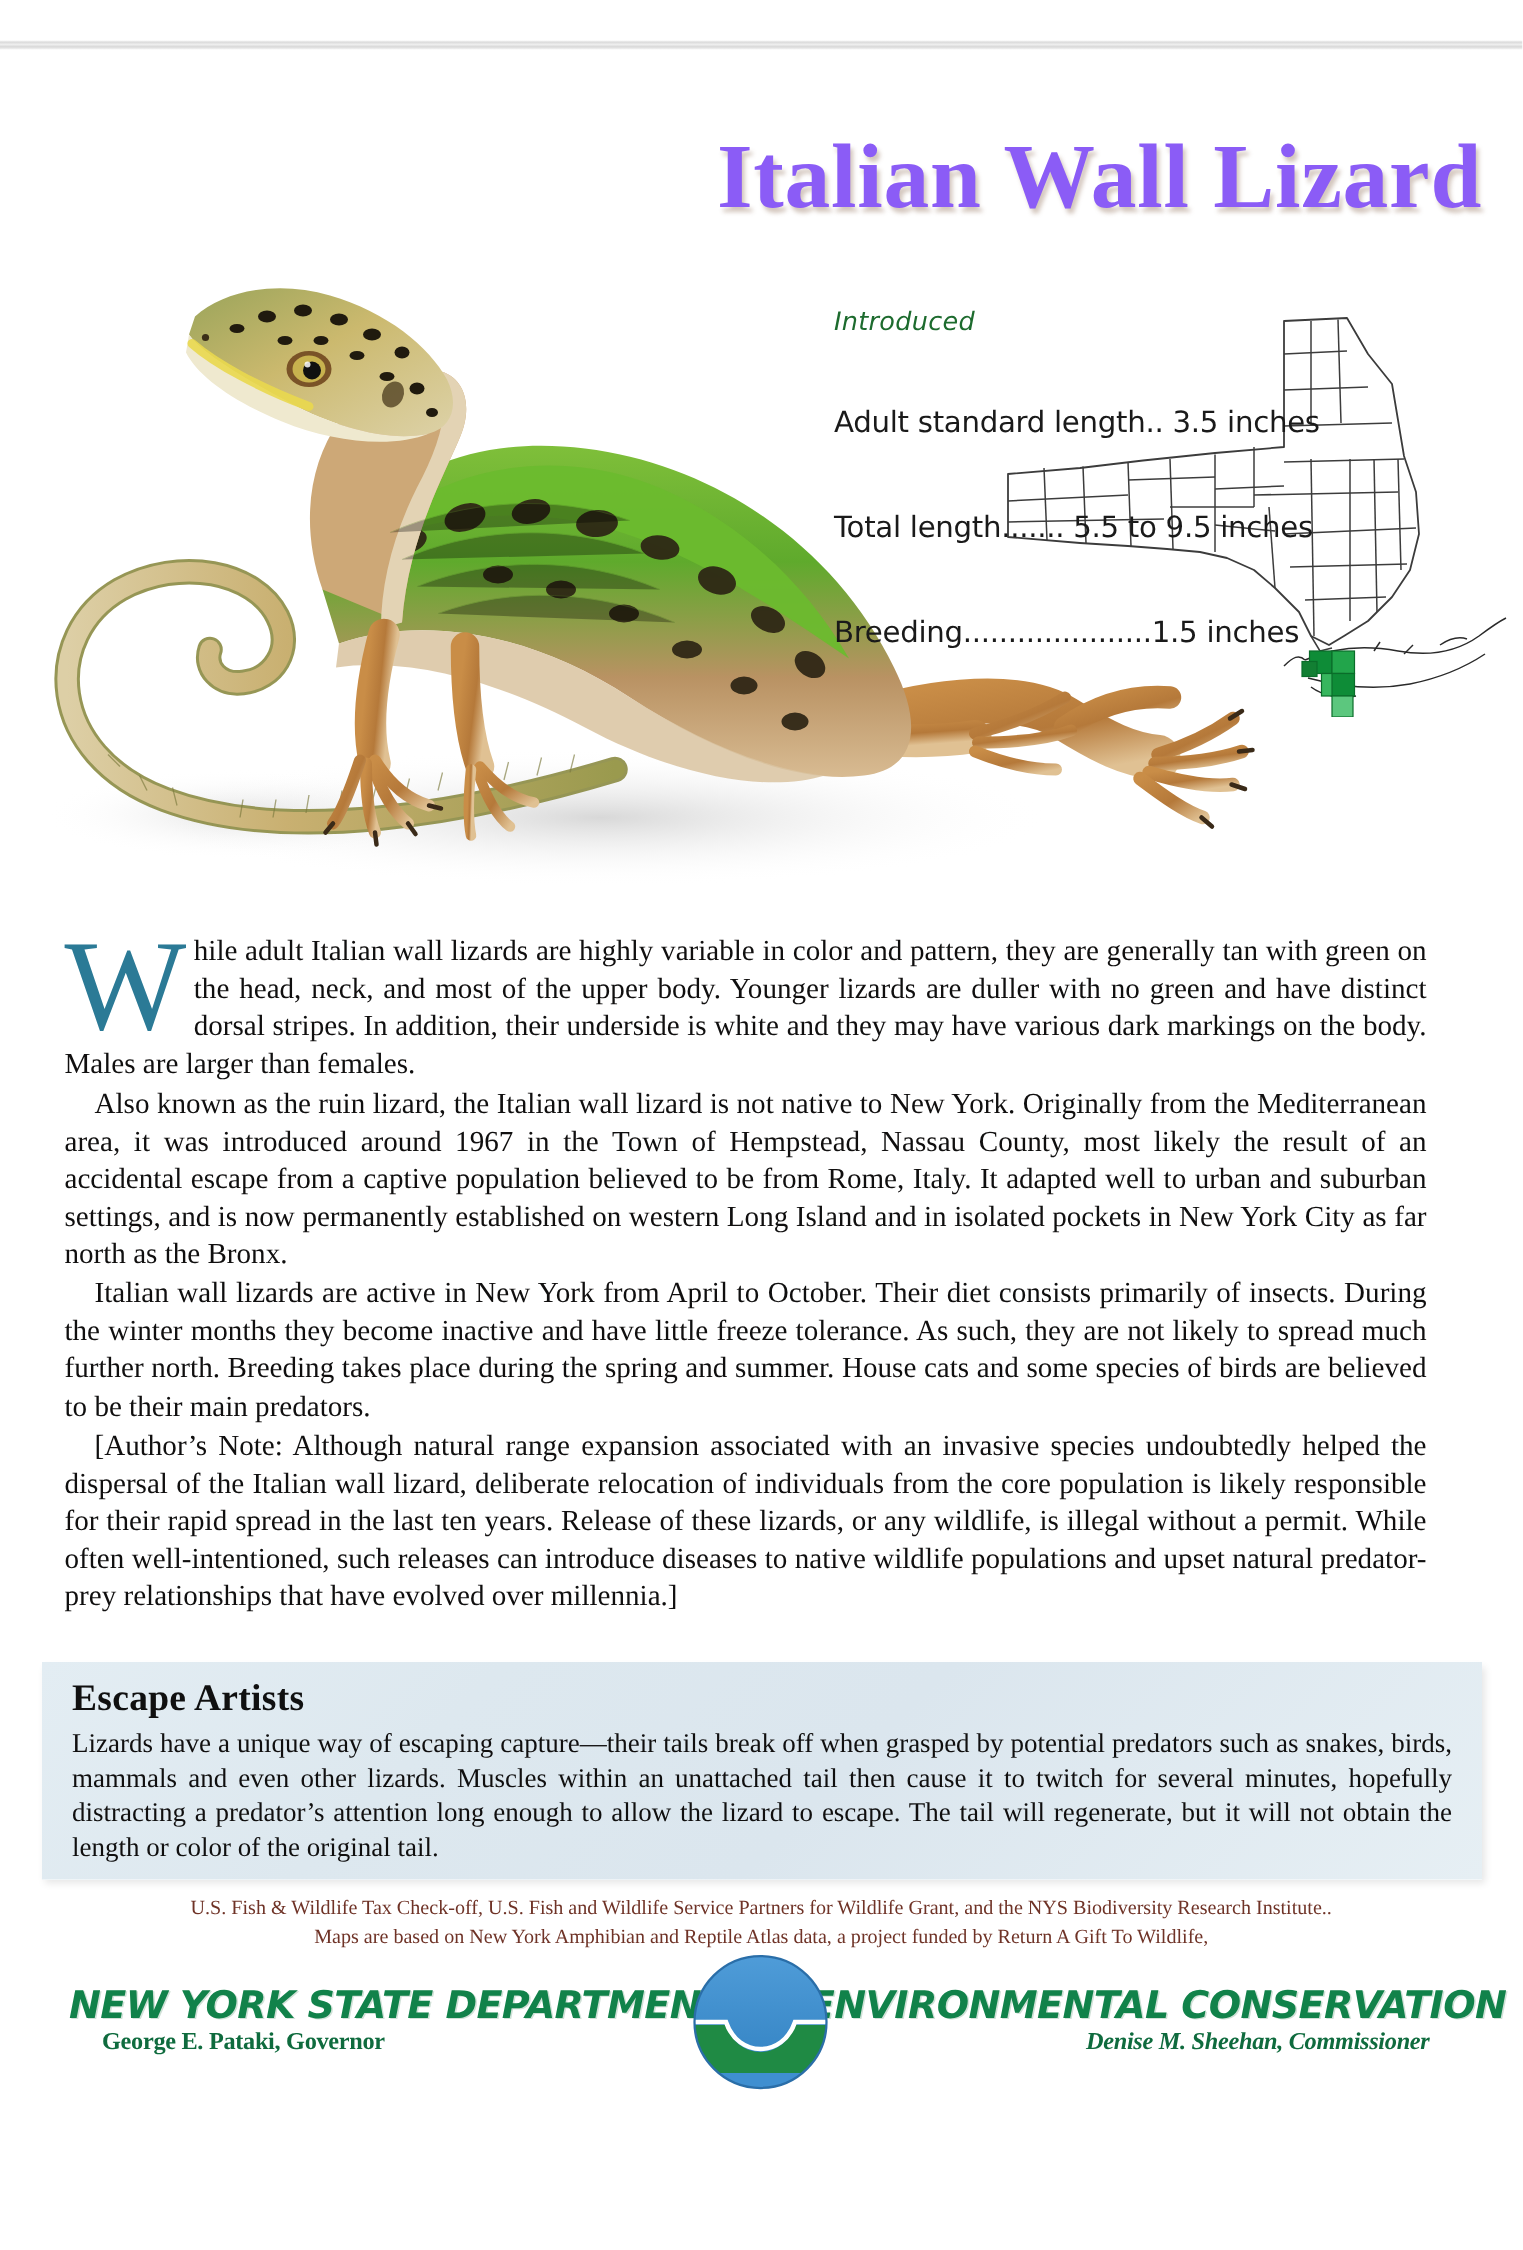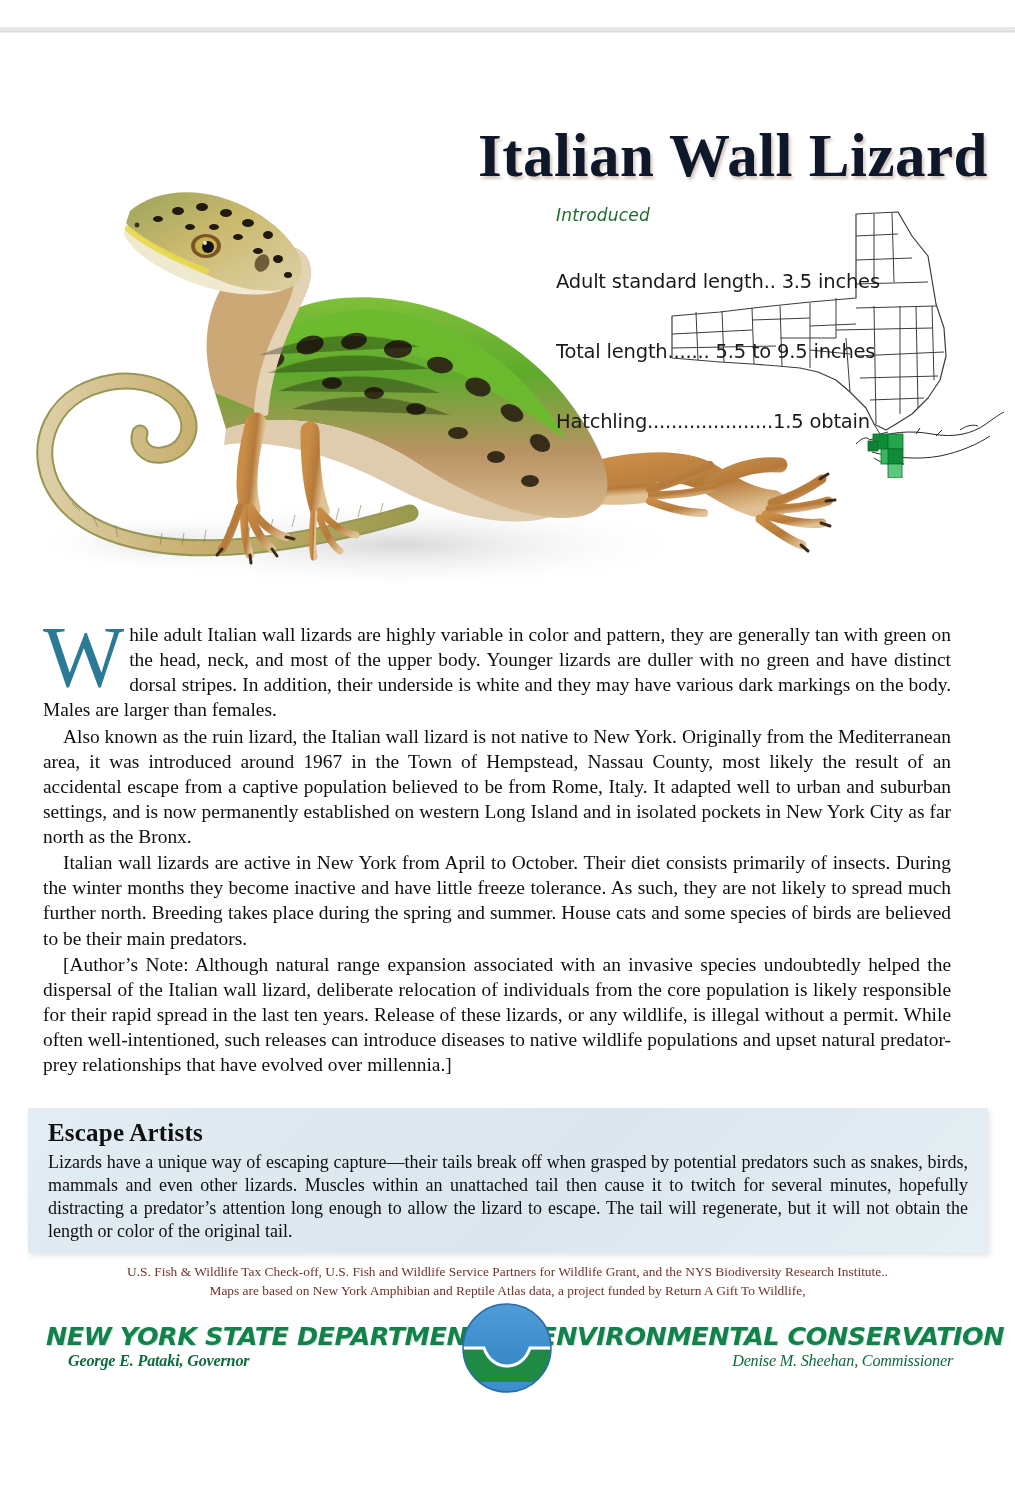--- a/index.html
+++ b/index.html
@@ -40,25 +40,24 @@
   
   .title {
     position: absolute;
     left: 478px; top: 55px;
     width: 470px;
     text-align: left;
     font-family: "Liberation Serif", serif;
     font-size: 61px;
     font-weight: bold;
     letter-spacing: 0.5px;
-    color: #0f172a;
+    color: #8b5cf6;
     text-shadow: 2px 3px 3px rgba(160,130,110,0.45);
     line-height: 1;
     white-space: nowrap;
-    margin-top: 37px;
   }
 
   
   .stats {
     position: absolute;
     left: 556px; top: 172px;
     width: 340px;
   }
   .stats .introduced {
     font-family: "DejaVu Sans", sans-serif;
@@ -181,30 +180,29 @@
     letter-spacing: -0.4px;
     white-space: nowrap;
     text-shadow: 1px 1px 0 rgba(120,170,140,0.35);
   }
   .dec-gov {
     position: absolute;
     left: 68px; top: 52px;
     font-family: "Liberation Serif", serif;
     font-size: 16.2px;
     font-weight: bold;
-    font-style: italic;
     color: #0f6b3e;
     letter-spacing: -0.2px;
   }
   .dec-comm {
     position: absolute;
     right: 62px; top: 52px;
     font-family: "Liberation Serif", serif;
     font-size: 16.2px;
-    font-weight: normal;
+    font-weight: bold;
     font-style: italic;
     color: #0f6b3e;
     letter-spacing: -0.2px;
   }
   .dec-logo {
     position: absolute;
     left: 458px; top: 2px;
     width: 98px; height: 92px;
   }
 </style>
@@ -455,21 +453,21 @@
         </g>
       </svg>
     </div>
 
     <div class="title">Italian Wall Lizard</div>
 
     <div class="stats">
       <div class="introduced">Introduced</div>
       <div class="stat-line">Adult standard length.. 3.5 inches</div>
       <div class="stat-line">Total length....... 5.5 to 9.5 inches</div>
-      <div class="stat-line">Hatchling.....................1.5 obtain</div>
+      <div class="stat-line">Breeding.....................1.5 inches</div>
     </div>
   </div>
 
   <div class="body-text">
     <p class="first"><span class="dropcap">W</span><span>hile adult Italian wall lizards are highly variable in color and pattern, they are generally tan with green on the head, neck, and most of the upper body. Younger lizards are duller with no green and have distinct dorsal stripes. In addition, their underside is white and they may have various dark markings on the body. Males are larger than females.</span></p>
     <p>Also known as the ruin lizard, the Italian wall lizard is not native to New York. Originally from the Mediterranean area, it was introduced around 1967 in the Town of Hempstead, Nassau County, most likely the result of an accidental escape from a captive population believed to be from Rome, Italy. It adapted well to urban and suburban settings, and is now permanently established on western Long Island and in isolated pockets in New York City as far north as the Bronx.</p>
     <p>Italian wall lizards are active in New York from April to October. Their diet consists primarily of insects. During the winter months they become inactive and have little freeze tolerance. As such, they are not likely to spread much further north. Breeding takes place during the spring and summer. House cats and some species of birds are believed to be their main predators.</p>
     <p>[Author’s Note: Although natural range expansion associated with an invasive species undoubtedly helped the dispersal of the Italian wall lizard, deliberate relocation of individuals from the core population is likely responsible for their rapid spread in the last ten years. Release of these lizards, or any wildlife, is illegal without a permit. While often well-intentioned, such releases can introduce diseases to native wildlife populations and upset natural predator-prey relationships that have evolved over millennia.]</p>
   </div>
 

